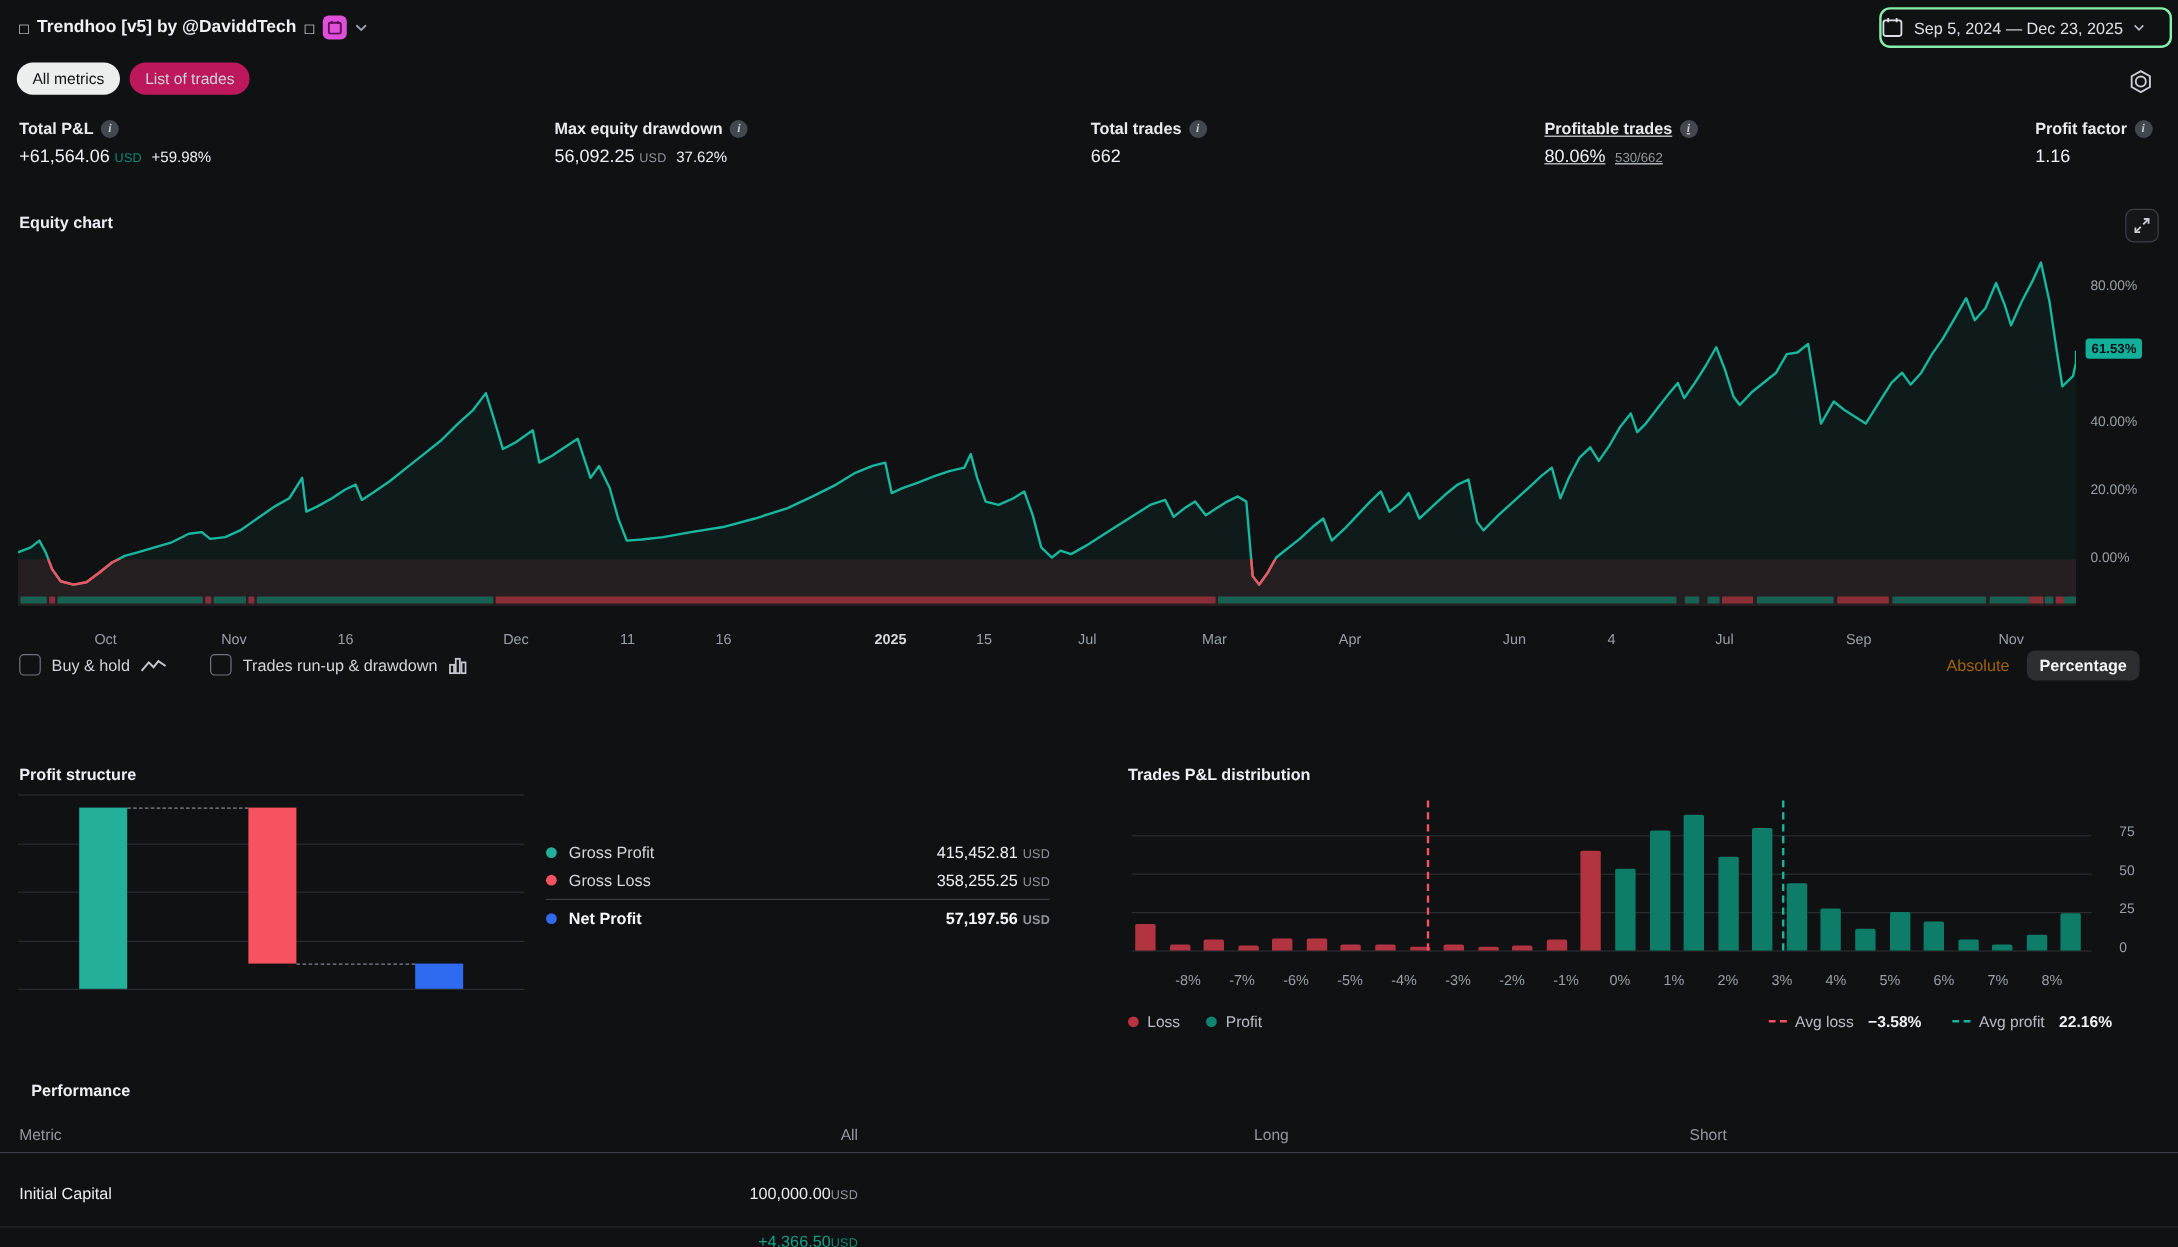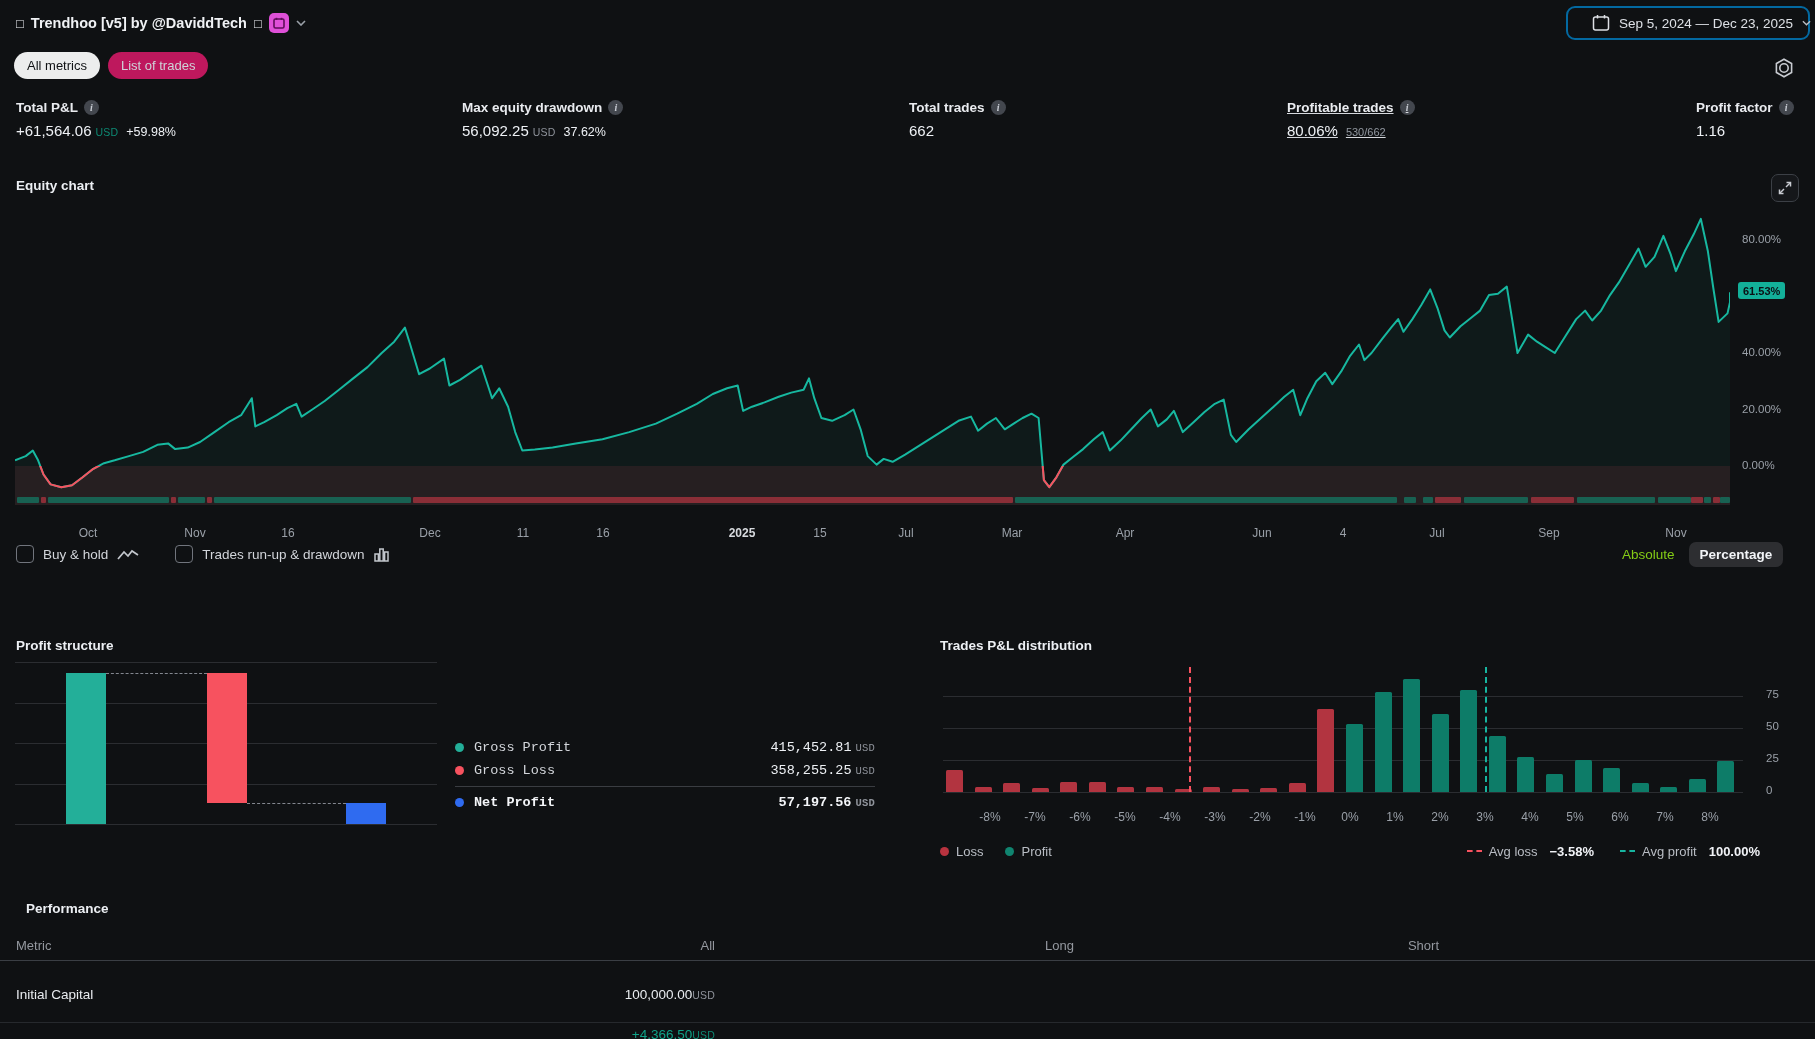--- a/index.html
+++ b/index.html
@@ -14,22 +14,22 @@
 
   
   .title-row { left:16px; top:11px; height:24px; display:flex; align-items:center; gap:7px; cursor:pointer; }
   .title-glyph { color:#e8eaee; font-size:13px; line-height:1; }
   .title-text { color:#f0f2f5; font-weight:bold; font-size:14.5px; }
   .pink-badge { width:20px; height:20px; border-radius:5px; background:#df50d8; display:flex; align-items:center; justify-content:center; }
   .chev { display:inline-block; }
 
   .date-pill {
     left:1566px; top:6px; width:244px; height:34px;
-    border:2px solid #0369a1; border-radius:9px;
-    display:flex; align-items:center; gap:9px; padding:0 24px;
+    border:2px solid #86efac; border-radius:9px;
+    display:flex; align-items:center; gap:9px; padding:0 0;
     color:#dde0e5; cursor:pointer; background:#0f1113;
   }
   .date-pill .txt { font-size:13.5px; white-space:nowrap; }
 
   
   .tabs { left:14px; top:52px; display:flex; gap:8px; align-items:center; }
   .tab { height:27px; padding:0 13px; border-radius:14px; display:flex; align-items:center; font-size:13px; cursor:pointer; }
   .tab.active { background:#eceded; color:#101214; }
   .tab.idle { background:#be185d; color:#cfd3d9; }
   .gear-btn { left:1771px; top:55px; width:26px; height:26px; display:flex; align-items:center; justify-content:center; cursor:pointer; }
@@ -62,29 +62,29 @@
   #equity-strip .seg { position:absolute; top:0; height:6px; border-radius:1px; }
   #equity-xaxis { left:15px; top:509px; width:1715px; height:16px;margin-top:17px; }
   #equity-xaxis .xtick { position:absolute; transform:translateX(-50%); font-size:12px; color:#9aa0a8; white-space:nowrap; }
   #equity-xaxis .xtick.bold { color:#d7dade; font-weight:bold; }
 
   
   .controls { left:16px; top:540px; height:28px; display:flex; align-items:center; gap:36px; }
   .ctrl { display:flex; align-items:center; gap:9px; cursor:pointer; color:#d2d5da; font-size:13.5px; }
   .cbox { width:18px; height:18px; border:1.5px solid #71757d; border-radius:4px; background:transparent; }
   .right-controls { left:1622px; top:540px; height:28px; display:flex; align-items:center; gap:14px; }
-  .absolute-lbl { color:#84cc16; font-size:13.5px; cursor:pointer; }
+  .absolute-lbl { color:#a16207; font-size:13.5px; cursor:pointer; }
   .pct-btn { background:#2d2e31; color:#f2f4f7; font-weight:bold; font-size:13.5px; padding:5px 11px; border-radius:7px; cursor:pointer; }
 
   
   #ps-plot { left:15px; top:656px; width:422px; height:172px; }
   .gline { position:absolute; left:0; width:100%; height:1px; background:#2b2d31; }
   .ps-bar { position:absolute; width:40px; }
   .ps-dash { position:absolute; border-top:1px dashed #83878f; height:0; }
-  #ps-legend { left:455px; top:736px; width:420px;font-family:Liberation Mono, monospace; }
+  #ps-legend { left:455px; top:699px; width:420px; }
   .leg-row { position:relative; height:23px; display:flex; align-items:center; }
   .leg-row .dot { width:9px; height:9px; border-radius:50%; margin-right:10px; }
   .leg-row .nm { color:#d3d6db; font-size:13.5px; }
   .leg-row .vals { margin-left:auto; display:flex; align-items:baseline; gap:4px; color:#edf0f4; font-size:13.5px; }
   .leg-div { height:1px; background:#3a3d42; margin:4px 0; }
   .leg-row.boldrow .nm, .leg-row.boldrow .vals { font-weight:bold; color:#f4f6f9; }
 
   
   #dist-plot { left:943px; top:665px; width:800px; height:127px; cursor:crosshair; }
   #dist-yaxis .dtick { position:absolute; font-size:11.5px; color:#9aa0a8; }
@@ -418,21 +418,21 @@
   </span>
   <span style="margin-left:auto;"></span>
   <span class="dl-item" style="margin-right:26px;">
     <span class="dl-dash" style="border-color:#f7525f;"></span>
     <span>Avg loss</span>
     <span class="dl-strong">−3.58%</span>
   </span>
   <span class="dl-item" style="margin-right:0;">
     <span class="dl-dash" style="border-color:#17b5a0;"></span>
     <span>Avg profit</span>
-    <span class="dl-strong">100.00%</span>
+    <span class="dl-strong">22.16%</span>
   </span>
 </div>
 
 <div class="abs sec-title perf-title">Performance</div>
 <div class="abs perf-head" style="left:16px;">Metric</div>
 <div class="abs perf-head cellr" style="left:515px; width:200px;">All</div>
 <div class="abs perf-head cellr" style="left:874px; width:200px;">Long</div>
 <div class="abs perf-head cellr" style="left:1239px; width:200px;">Short</div>
 <div class="abs hr" style="top:960px; background:#3a3e44;"></div>
 

